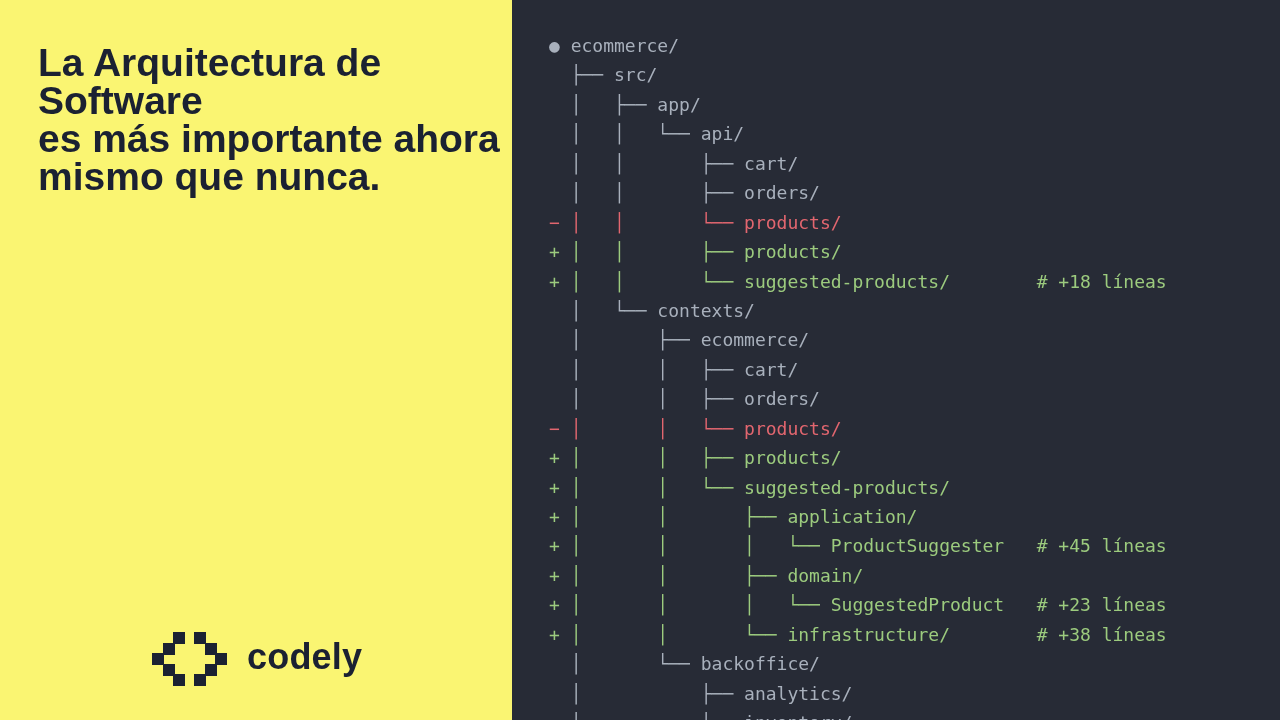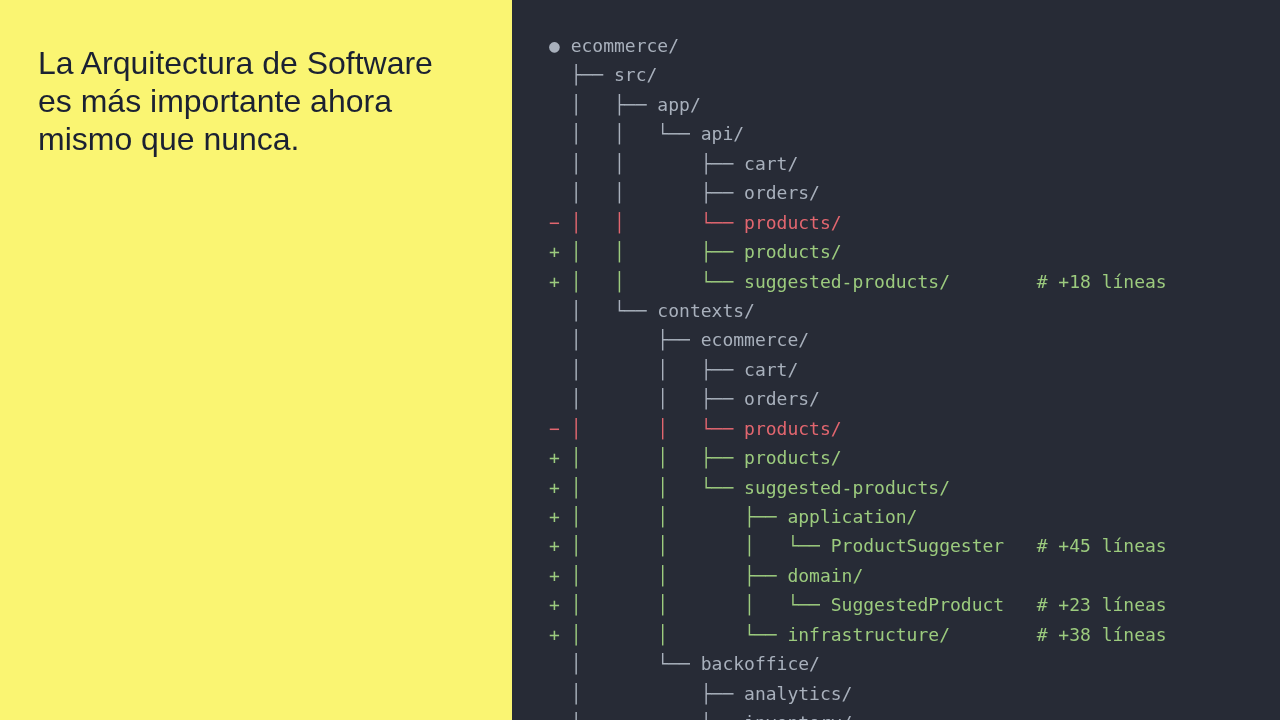--- a/index.html
+++ b/index.html
@@ -32,23 +32,23 @@
     font-size: 52px;
     line-height: 56px;
     font-weight: 700;
     letter-spacing: -0.5px;
     color: var(--ink);
     white-space: pre-line;
   }
   .slide-subtitle {
     margin: 0;
     padding: 44px 0 0 38px;
-    font-size: 32px;
+    font-size: 39px;
     line-height: 38px;
-    font-weight: 400;
+    font-weight: 700;
     color: var(--ink);
     white-space: pre-line;
   }
   .logo {
     position: absolute;
     left: 152px; top: 632px;
     display: flex;
     align-items: center;
     gap: 20px;
   }
@@ -91,19 +91,34 @@
 </style>
 </head>
 <body>
 
 <div class="slide">
 
   <aside class="left-panel">
     <p class="slide-subtitle">La Arquitectura de Software
 es más importante ahora
 mismo que nunca.</p>
+    <div class="logo">
+      <div class="logo-icon" id="logo-icon">
+          <div class="px" style="left: 21px; top: 0px;"></div>
+          <div class="px" style="left: 42px; top: 0px;"></div>
+          <div class="px" style="left: 10.5px; top: 10.5px;"></div>
+          <div class="px" style="left: 52.5px; top: 10.5px;"></div>
+          <div class="px" style="left: 0px; top: 21px;"></div>
+          <div class="px" style="left: 63px; top: 21px;"></div>
+          <div class="px" style="left: 10.5px; top: 31.5px;"></div>
+          <div class="px" style="left: 52.5px; top: 31.5px;"></div>
+          <div class="px" style="left: 21px; top: 42px;"></div>
+          <div class="px" style="left: 42px; top: 42px;"></div>
+        </div>
+      <span class="logo-text">codely</span>
+    </div>
   </aside>
 
   <main class="terminal-panel">
     <pre class="file-tree" id="tree"><div class="tree-line default">● ecommerce/</div><div class="tree-line default">  ├── src/</div><div class="tree-line default">  │   ├── app/</div><div class="tree-line default">  │   │   └── api/</div><div class="tree-line default">  │   │       ├── cart/</div><div class="tree-line default">  │   │       ├── orders/</div><div class="tree-line removed">− │   │       └── products/</div><div class="tree-line added">+ │   │       ├── products/</div><div class="tree-line added">+ │   │       └── suggested-products/        # +18 líneas</div><div class="tree-line default">  │   └── contexts/</div><div class="tree-line default">  │       ├── ecommerce/</div><div class="tree-line default">  │       │   ├── cart/</div><div class="tree-line default">  │       │   ├── orders/</div><div class="tree-line removed">− │       │   └── products/</div><div class="tree-line added">+ │       │   ├── products/</div><div class="tree-line added">+ │       │   └── suggested-products/</div><div class="tree-line added">+ │       │       ├── application/</div><div class="tree-line added">+ │       │       │   └── ProductSuggester   # +45 líneas</div><div class="tree-line added">+ │       │       ├── domain/</div><div class="tree-line added">+ │       │       │   └── SuggestedProduct   # +23 líneas</div><div class="tree-line added">+ │       │       └── infrastructure/        # +38 líneas</div><div class="tree-line default">  │       └── backoffice/</div><div class="tree-line default">  │           ├── analytics/</div><div class="tree-line default">  │           └── inventory/</div></pre>
   </main>
 
 </div>
 
 </body></html>

